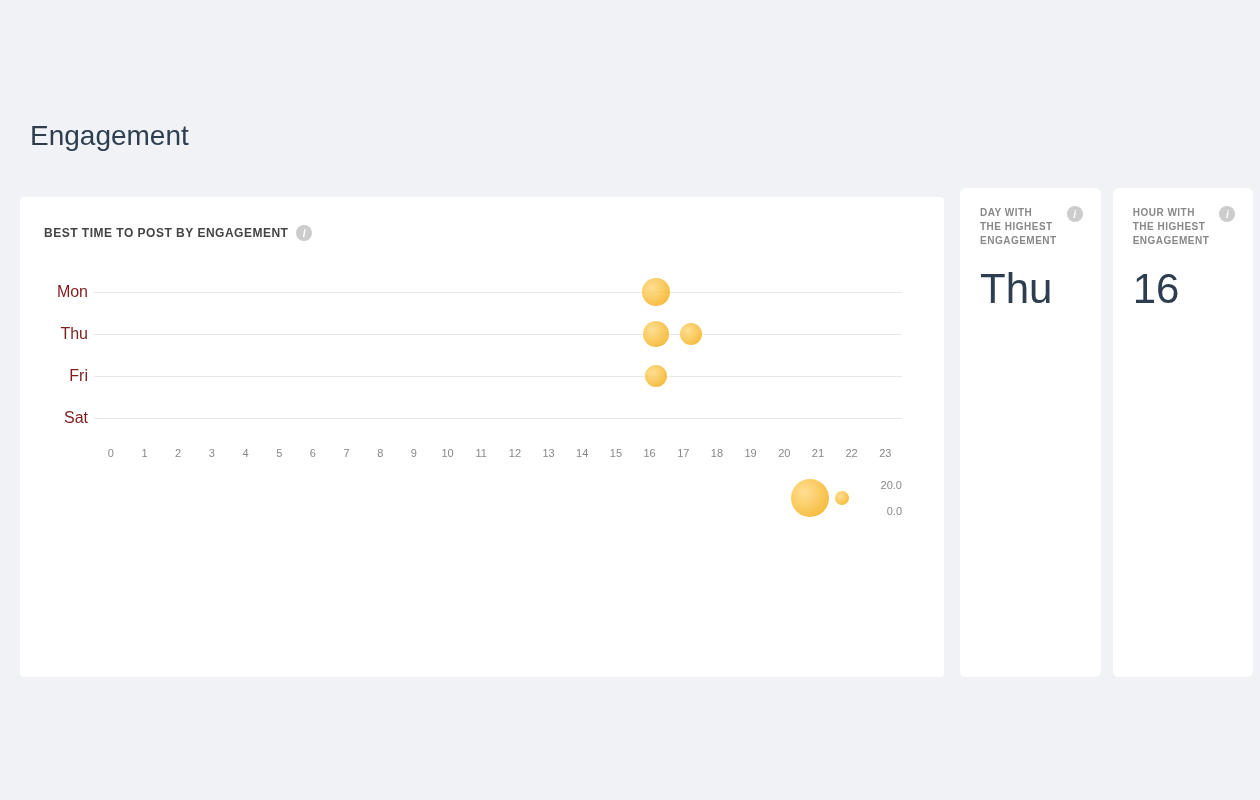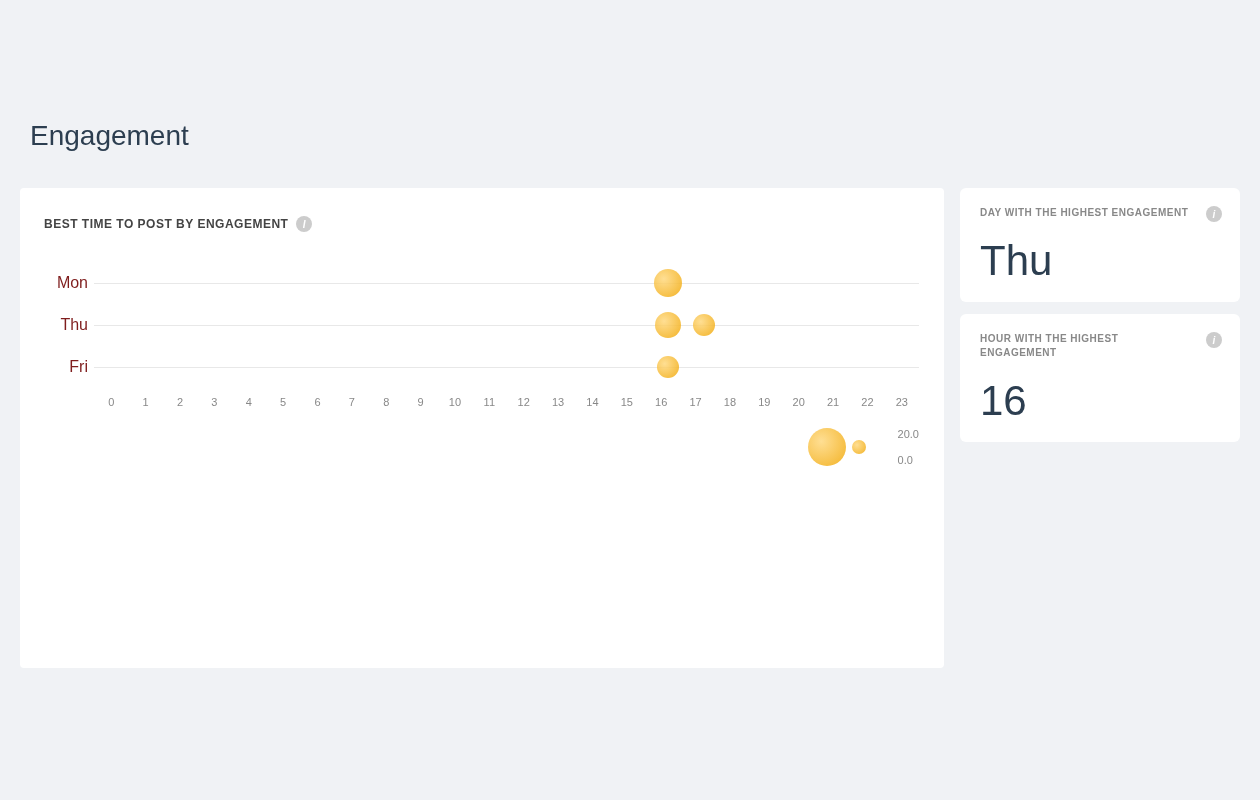--- a/index.html
+++ b/index.html
@@ -20,22 +20,23 @@
       padding-left: 10px;
     }
     .content-area {
       display: flex;
       gap: 16px;
     }
     .chart-card {
       background: #fff;
       border-radius: 4px;
       flex: 1;
-      padding: 28px 15px 20px 24px;
+      padding: 28px 32px 20px 24px;
       min-height: 480px;
+      margin-top: 9px;
     }
     .chart-title {
       font-size: 12px;
       font-weight: 700;
       letter-spacing: 0.5px;
       color: #444;
       text-transform: uppercase;
       display: flex;
       align-items: center;
       gap: 8px;
@@ -108,20 +109,21 @@
       text-align: center;
       flex: 1;
     }
     .legend-area {
       display: flex;
       justify-content: flex-end;
       align-items: center;
       margin-top: 20px;
       margin-right: 10px;
       gap: 32px;
+      text-align: right;
     }
     .legend-bubble-group {
       display: flex;
       align-items: center;
       gap: 6px;
       position: relative;
     }
     .legend-bubble-large {
       width: 38px;
       height: 38px;
@@ -140,21 +142,21 @@
       display: flex;
       flex-direction: column;
       justify-content: space-between;
       font-size: 11px;
       color: #888;
       height: 38px;
     }
     .sidebar-cards {
       width: 280px;
       display: flex;
-      flex-direction: column;
+      flex-direction: row;
       gap: 12px;
     }
     .stat-card {
       background: #fff;
       border-radius: 6px;
       padding: 18px 20px 20px 20px;
       position: relative;
     }
     .stat-card-title {
       font-size: 10px;
@@ -203,20 +205,24 @@
             <div class="chart-row">
               <div class="row-label">Thu</div>
               <div class="row-line"></div>
               <div class="bubble" style="left: 69.5652%; width: 26px; height: 26px;"></div>
               <div class="bubble" style="left: 73.913%; width: 22px; height: 22px;"></div>
             </div>
             <div class="chart-row">
               <div class="row-label">Fri</div>
               <div class="row-line"></div>
               <div class="bubble" style="left: 69.5652%; width: 22px; height: 22px;"></div>
+            </div>
+            <div class="chart-row">
+              <div class="row-label">Sat</div>
+              <div class="row-line"></div>
             </div>
           </div>
         <div class="x-axis" id="x-axis">
 
         <span class="x-label">0</span>
             <span class="x-label">1</span>
             <span class="x-label">2</span>
             <span class="x-label">3</span>
             <span class="x-label">4</span>
             <span class="x-label">5</span>

